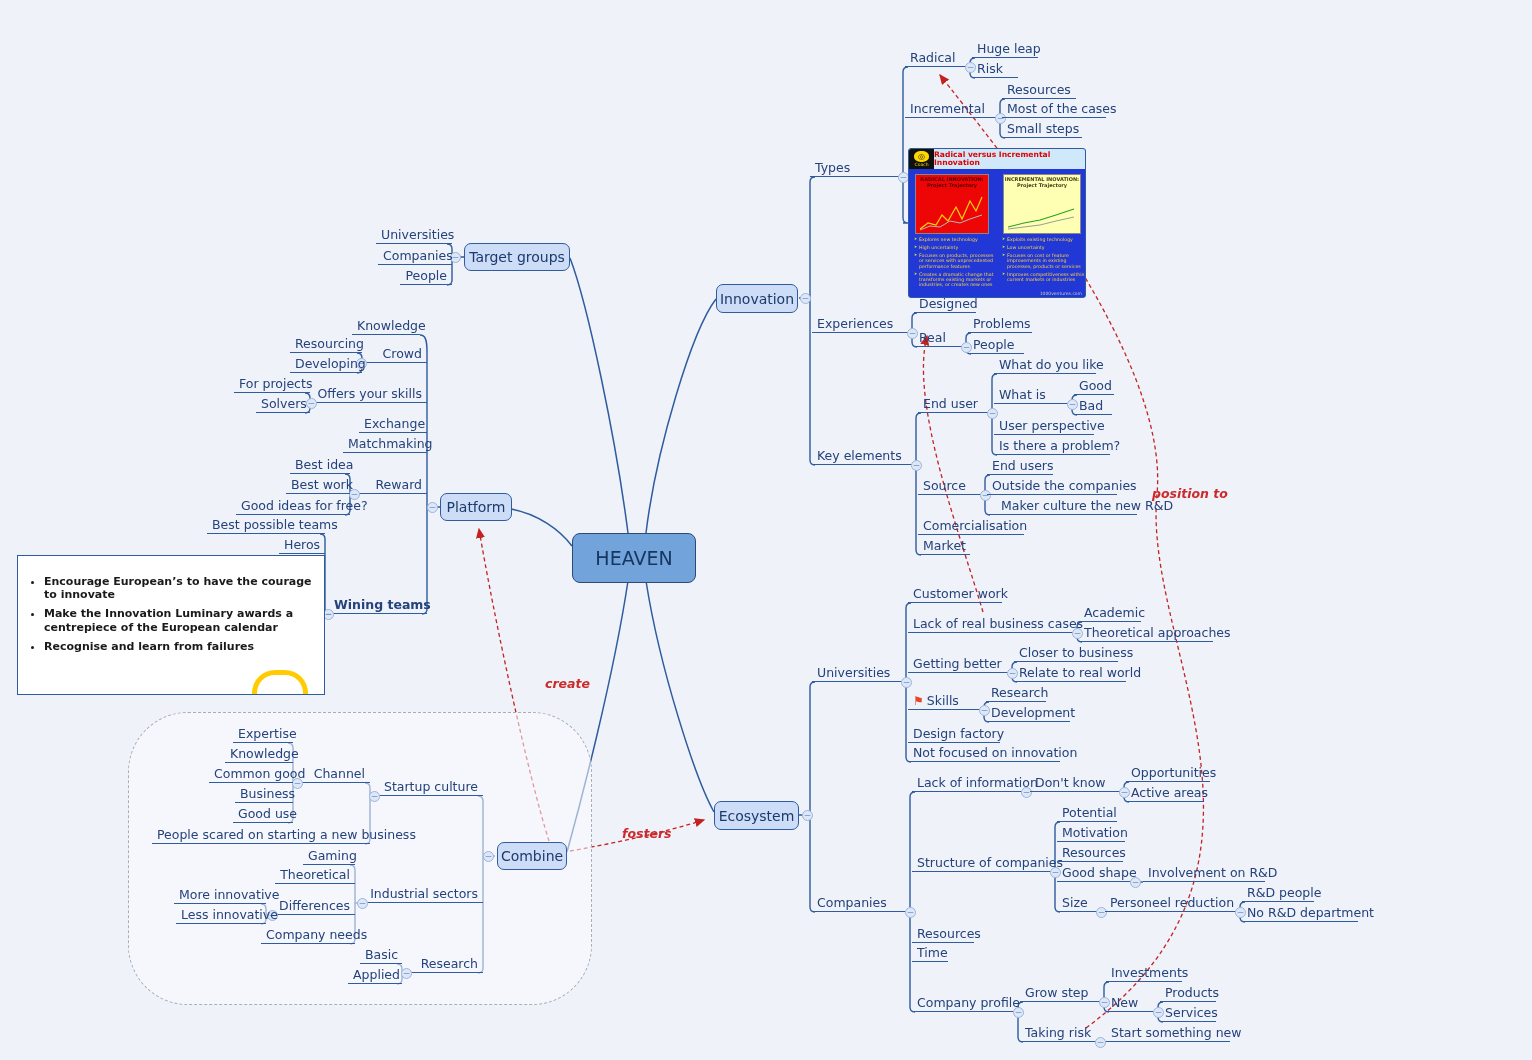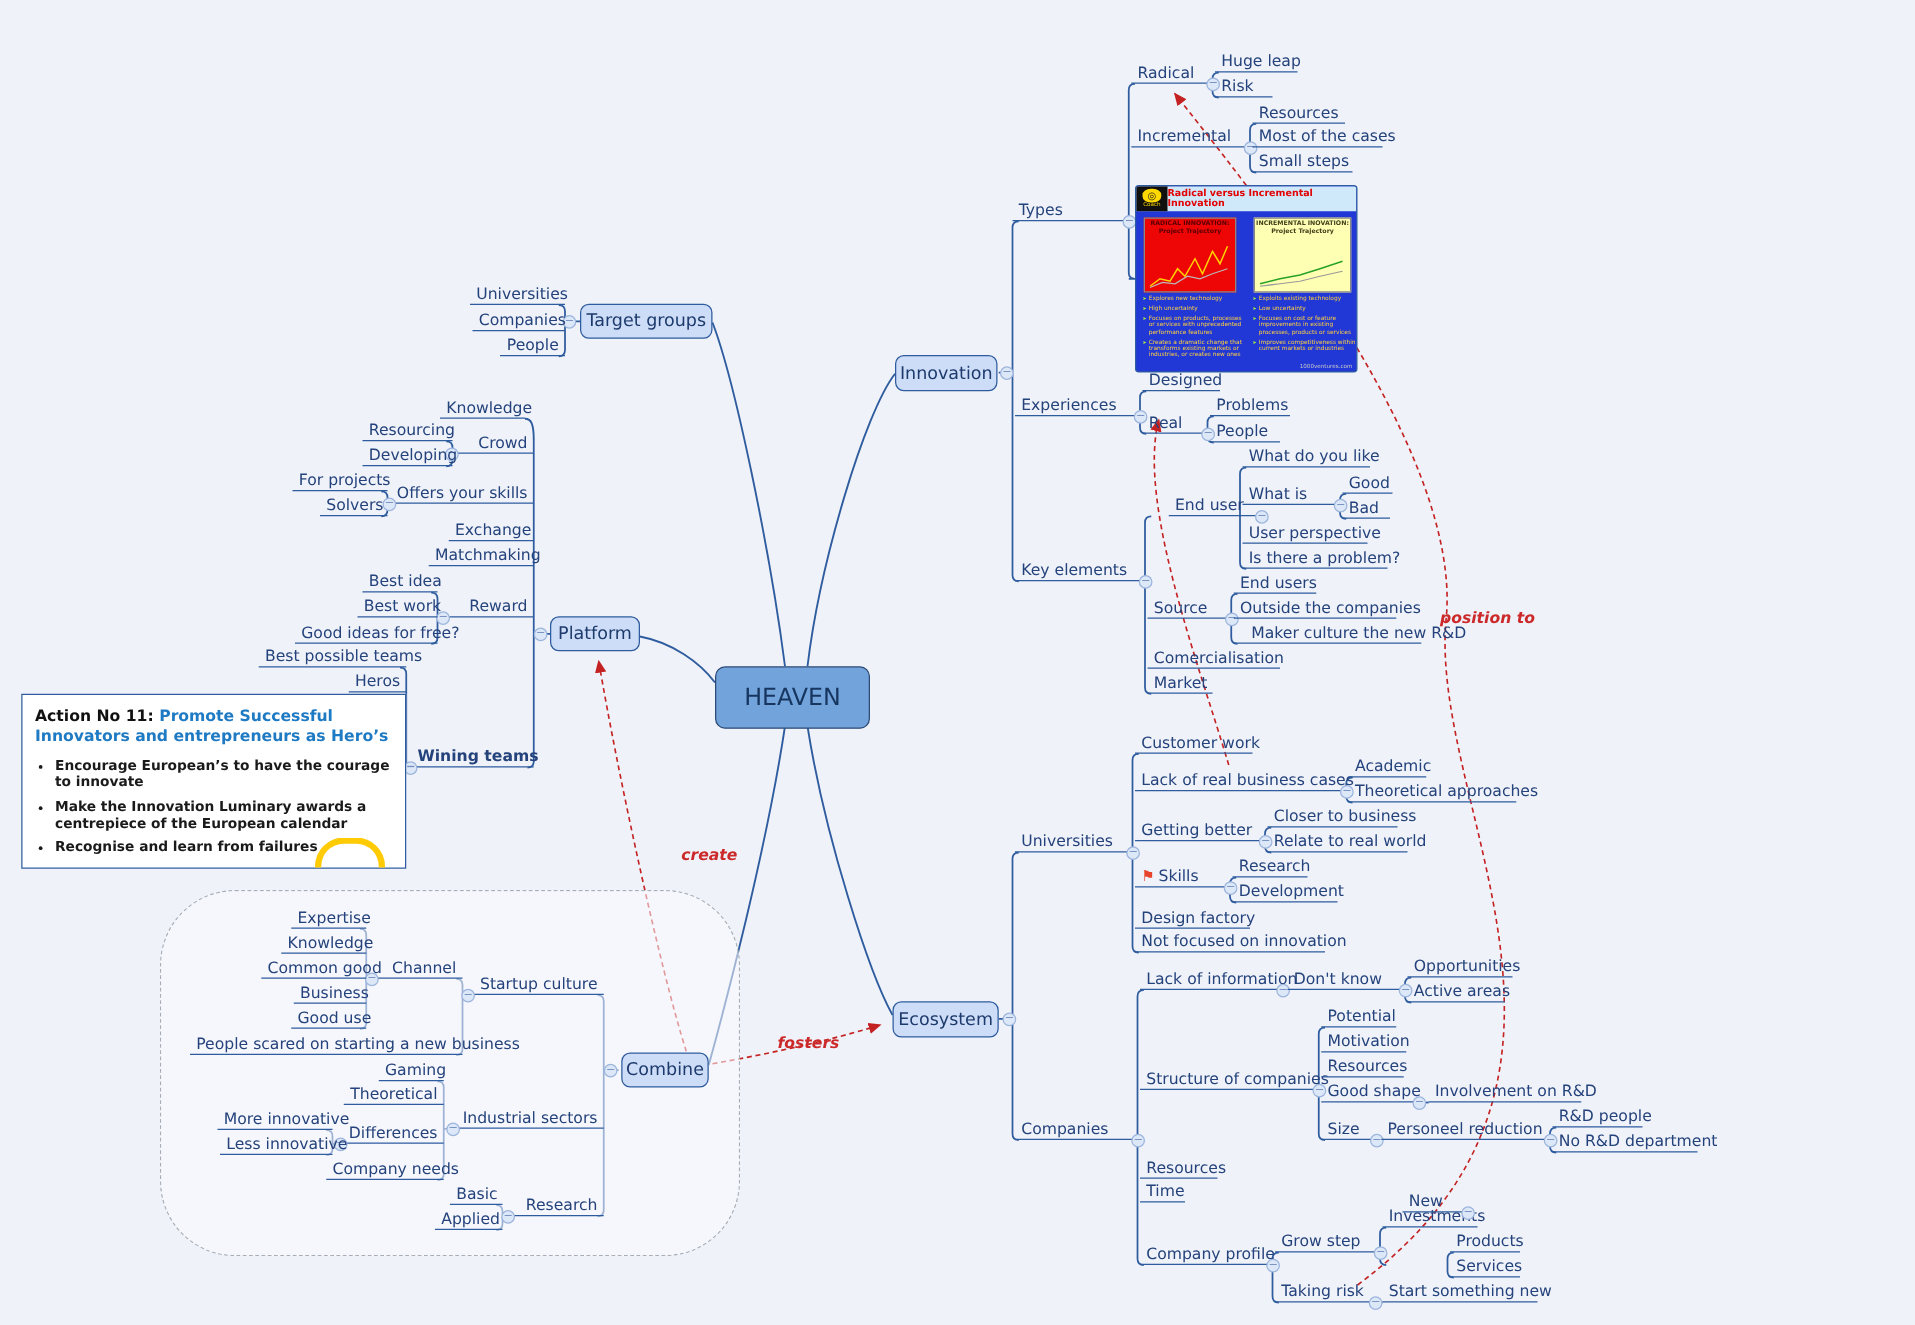--- a/index.html
+++ b/index.html
@@ -147,21 +147,21 @@
       <div class="topic" style="left: 905px; top: 101px; width: 95px;"><span>Incremental</span><span class="minus r">−</span></div>
       <div class="topic" style="left: 1002px; top: 82px; width: 74px;"><span>Resources</span></div>
       <div class="topic" style="left: 1002px; top: 101px; width: 104px;"><span>Most of the cases</span></div>
       <div class="topic" style="left: 1002px; top: 121px; width: 80px;"><span>Small steps</span></div>
       <div class="topic" style="left: 812px; top: 316px; width: 100px;"><span>Experiences</span><span class="minus r">−</span></div>
       <div class="topic" style="left: 914px; top: 296px; width: 62px;"><span>Designed</span></div>
       <div class="topic" style="left: 914px; top: 330px; width: 52px;"><span>Real</span><span class="minus r">−</span></div>
       <div class="topic" style="left: 968px; top: 316px; width: 64px;"><span>Problems</span></div>
       <div class="topic" style="left: 968px; top: 337px; width: 56px;"><span>People</span></div>
       <div class="topic" style="left: 812px; top: 448px; width: 104px;"><span>Key elements</span><span class="minus r">−</span></div>
-      <div class="topic" style="left: 918px; top: 396px; width: 74px; margin-left: 17px;"><span>End user</span><span class="minus r">−</span></div>
+      <div class="topic" style="left: 918px; top: 396px; width: 74px;"><span>End user</span><span class="minus r">−</span></div>
       <div class="topic" style="left: 994px; top: 357px; width: 102px;"><span>What do you like</span></div>
       <div class="topic" style="left: 994px; top: 387px; width: 78px;"><span>What is</span><span class="minus r">−</span></div>
       <div class="topic" style="left: 1074px; top: 378px; width: 40px;"><span>Good</span></div>
       <div class="topic" style="left: 1074px; top: 398px; width: 38px;"><span>Bad</span></div>
       <div class="topic" style="left: 994px; top: 418px; width: 100px;"><span>User perspective</span></div>
       <div class="topic" style="left: 994px; top: 438px; width: 116px;"><span>Is there a problem?</span></div>
       <div class="topic" style="left: 918px; top: 478px; width: 67px;"><span>Source</span><span class="minus r">−</span></div>
       <div class="topic" style="left: 987px; top: 458px; width: 66px;"><span>End users</span></div>
       <div class="topic" style="left: 987px; top: 478px; width: 130px;"><span>Outside the companies</span></div>
       <div class="topic" style="left: 987px; top: 498px; width: 150px; padding-left: 14px;"><span>Maker culture the new R&amp;D</span></div>
@@ -193,21 +193,21 @@
       <div class="topic" style="left: 1143px; top: 865px; width: 122px;"><span>Involvement on R&amp;D</span></div>
       <div class="topic" style="left: 1057px; top: 895px; width: 44px;"><span>Size</span><span class="minus r">−</span></div>
       <div class="topic" style="left: 1105px; top: 895px; width: 135px;"><span>Personeel reduction</span><span class="minus r">−</span></div>
       <div class="topic" style="left: 1242px; top: 885px; width: 72px;"><span>R&amp;D people</span></div>
       <div class="topic" style="left: 1242px; top: 905px; width: 116px;"><span>No R&amp;D department</span></div>
       <div class="topic" style="left: 912px; top: 926px; width: 62px;"><span>Resources</span></div>
       <div class="topic" style="left: 912px; top: 945px; width: 36px;"><span>Time</span></div>
       <div class="topic" style="left: 912px; top: 995px; width: 106px;"><span>Company profile</span><span class="minus r">−</span></div>
       <div class="topic" style="left: 1020px; top: 985px; width: 84px;"><span>Grow step</span><span class="minus r">−</span></div>
       <div class="topic" style="left: 1106px; top: 965px; width: 76px;"><span>Investments</span></div>
-      <div class="topic" style="left: 1106px; top: 953px; width: 52px; margin-left: 16px;"><span>New</span><span class="minus r">−</span></div>
+      <div class="topic" style="left: 1106px; top: 995px; width: 52px;"><span>New</span><span class="minus r">−</span></div>
       <div class="topic" style="left: 1160px; top: 985px; width: 56px;"><span>Products</span></div>
       <div class="topic" style="left: 1160px; top: 1005px; width: 56px;"><span>Services</span></div>
       <div class="topic" style="left: 1020px; top: 1025px; width: 80px;"><span>Taking risk</span><span class="minus r">−</span></div>
       <div class="topic" style="left: 1106px; top: 1025px; width: 124px;"><span>Start something new</span></div>
       <div class="topic right" style="left: 376px; top: 227px; width: 76px;"><span>Universities</span></div>
       <div class="topic right" style="left: 378px; top: 248px; width: 74px;"><span>Companies</span></div>
       <div class="topic right" style="left: 400px; top: 268px; width: 52px;"><span>People</span></div>
       <div class="topic right" style="left: 352px; top: 318px; width: 68px;"><span>Knowledge</span></div>
       <div class="topic right" style="left: 362px; top: 346px; width: 65px;"><span>Crowd</span><span class="minus l">−</span></div>
       <div class="topic right" style="left: 290px; top: 336px; width: 72px;"><span>Resourcing</span></div>
@@ -242,21 +242,20 @@
       <div class="topic right" style="left: 407px; top: 956px; width: 76px;"><span>Research</span><span class="minus l">−</span></div>
       <div class="topic right" style="left: 360px; top: 947px; width: 42px;"><span>Basic</span></div>
       <div class="topic right" style="left: 348px; top: 967px; width: 54px;"><span>Applied</span></div>
     </div>
 
 <div class="rel-label" style="left:545px;top:676px;">create</div>
 <div class="rel-label" style="left:622px;top:826px;">fosters</div>
 <div class="rel-label" style="left:1152px;top:486px;">position to</div>
 
 <div id="action-note">
-  <div class="ttl"><span>Action No 11: </span><span class="blue">Promote Successful Innovators and entrepreneurs as Hero’s</span></div>
   <ul id="action-bullets">
         <li>Encourage European’s to have the courage to innovate</li>
         <li>Make the Innovation Luminary awards a centrepiece of the European calendar</li>
         <li>Recognise and learn from failures</li>
       </ul>
   <div id="action-arc"></div>
 </div>
 
 <div id="attachment">
   <div id="att-titlebar">

